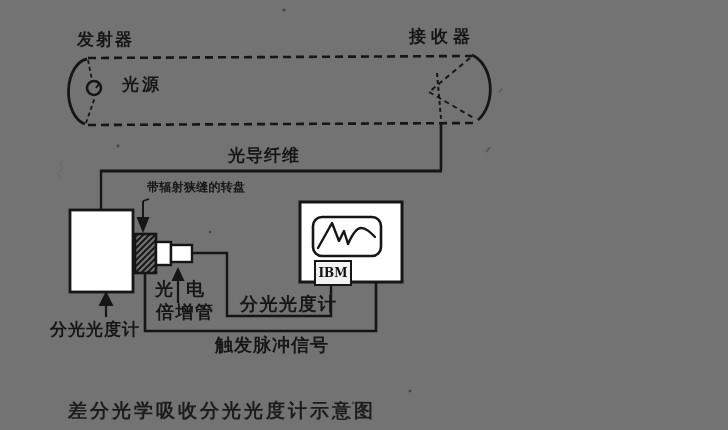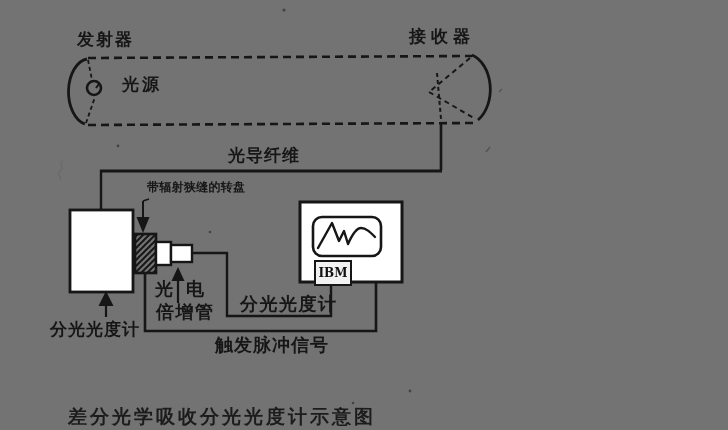--- a/index.html
+++ b/index.html
@@ -27,21 +27,21 @@
   .lbl-chopper{left:147px;top:181px;font-size:12px;letter-spacing:0.3px;}
   .lbl-spectro{left:50px;top:304px;font-size:17px;letter-spacing:1px;margin-top:17px;}
   .lbl-pmt-photo{left:155px;top:280px;font-size:18px;}
   .lbl-pmt-electric{left:186px;top:280px;font-size:18px;}
   .lbl-pmt-mult{left:156px;top:303px;font-size:18px;letter-spacing:1.5px;text-align:center;}
   .lbl-analog{left:240px;top:295px;font-size:18px;letter-spacing:1.5px;}
   .lbl-trigger{left:215px;top:336px;font-size:18px;letter-spacing:1px;}
   .caption{
     position:absolute;left:68px;top:398px;
     font-size:19px;font-weight:bold;letter-spacing:3px;
-    color:#1c1c1c;white-space:nowrap;margin-top:6px;
+    color:#1c1c1c;white-space:nowrap;
   }
   .ibm-badge{
     position:absolute;left:314px;top:260px;
     width:38px;height:26px;
     border:2.5px solid #161616;
     box-sizing:border-box;
     background:#f2f2f2;
     display:flex;align-items:center;justify-content:center;
     font-family:"DejaVu Serif",serif;
     font-weight:bold;font-size:12px;letter-spacing:0px;color:#111;

